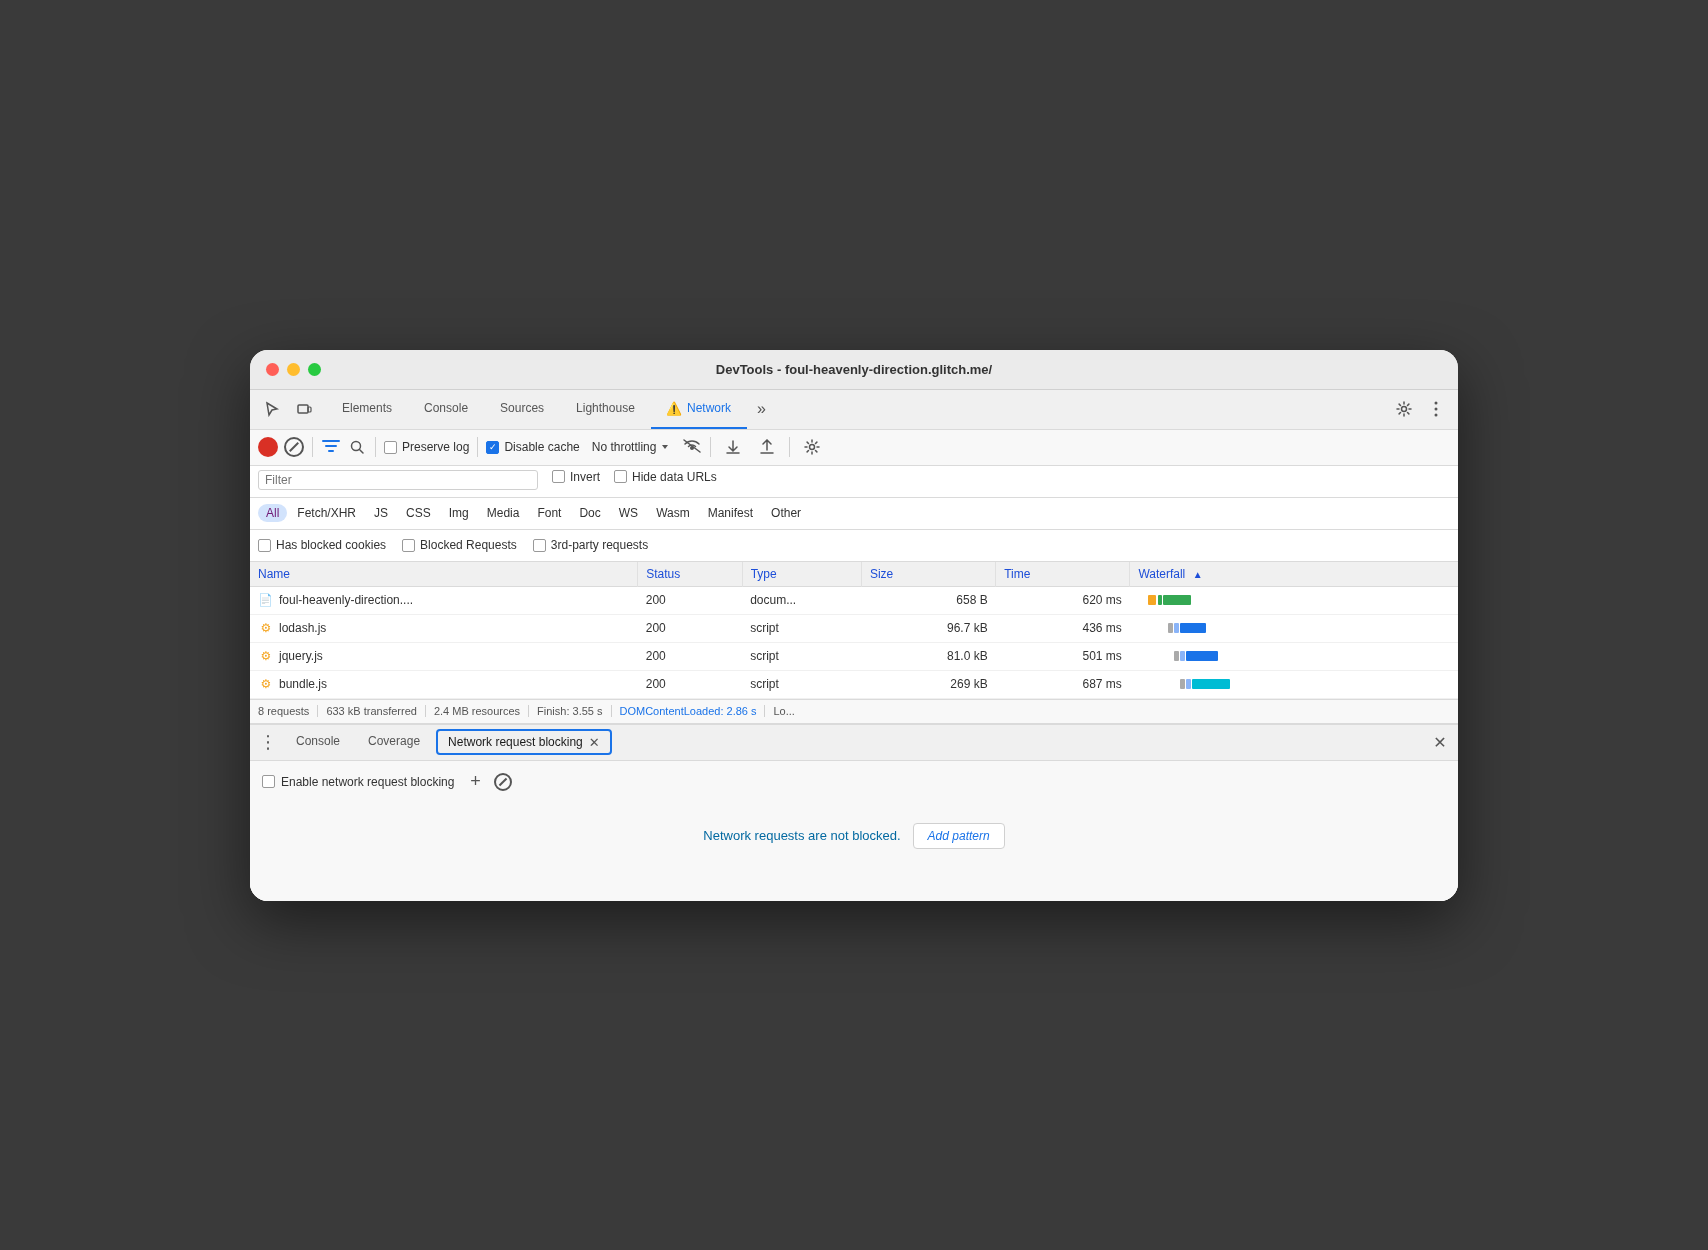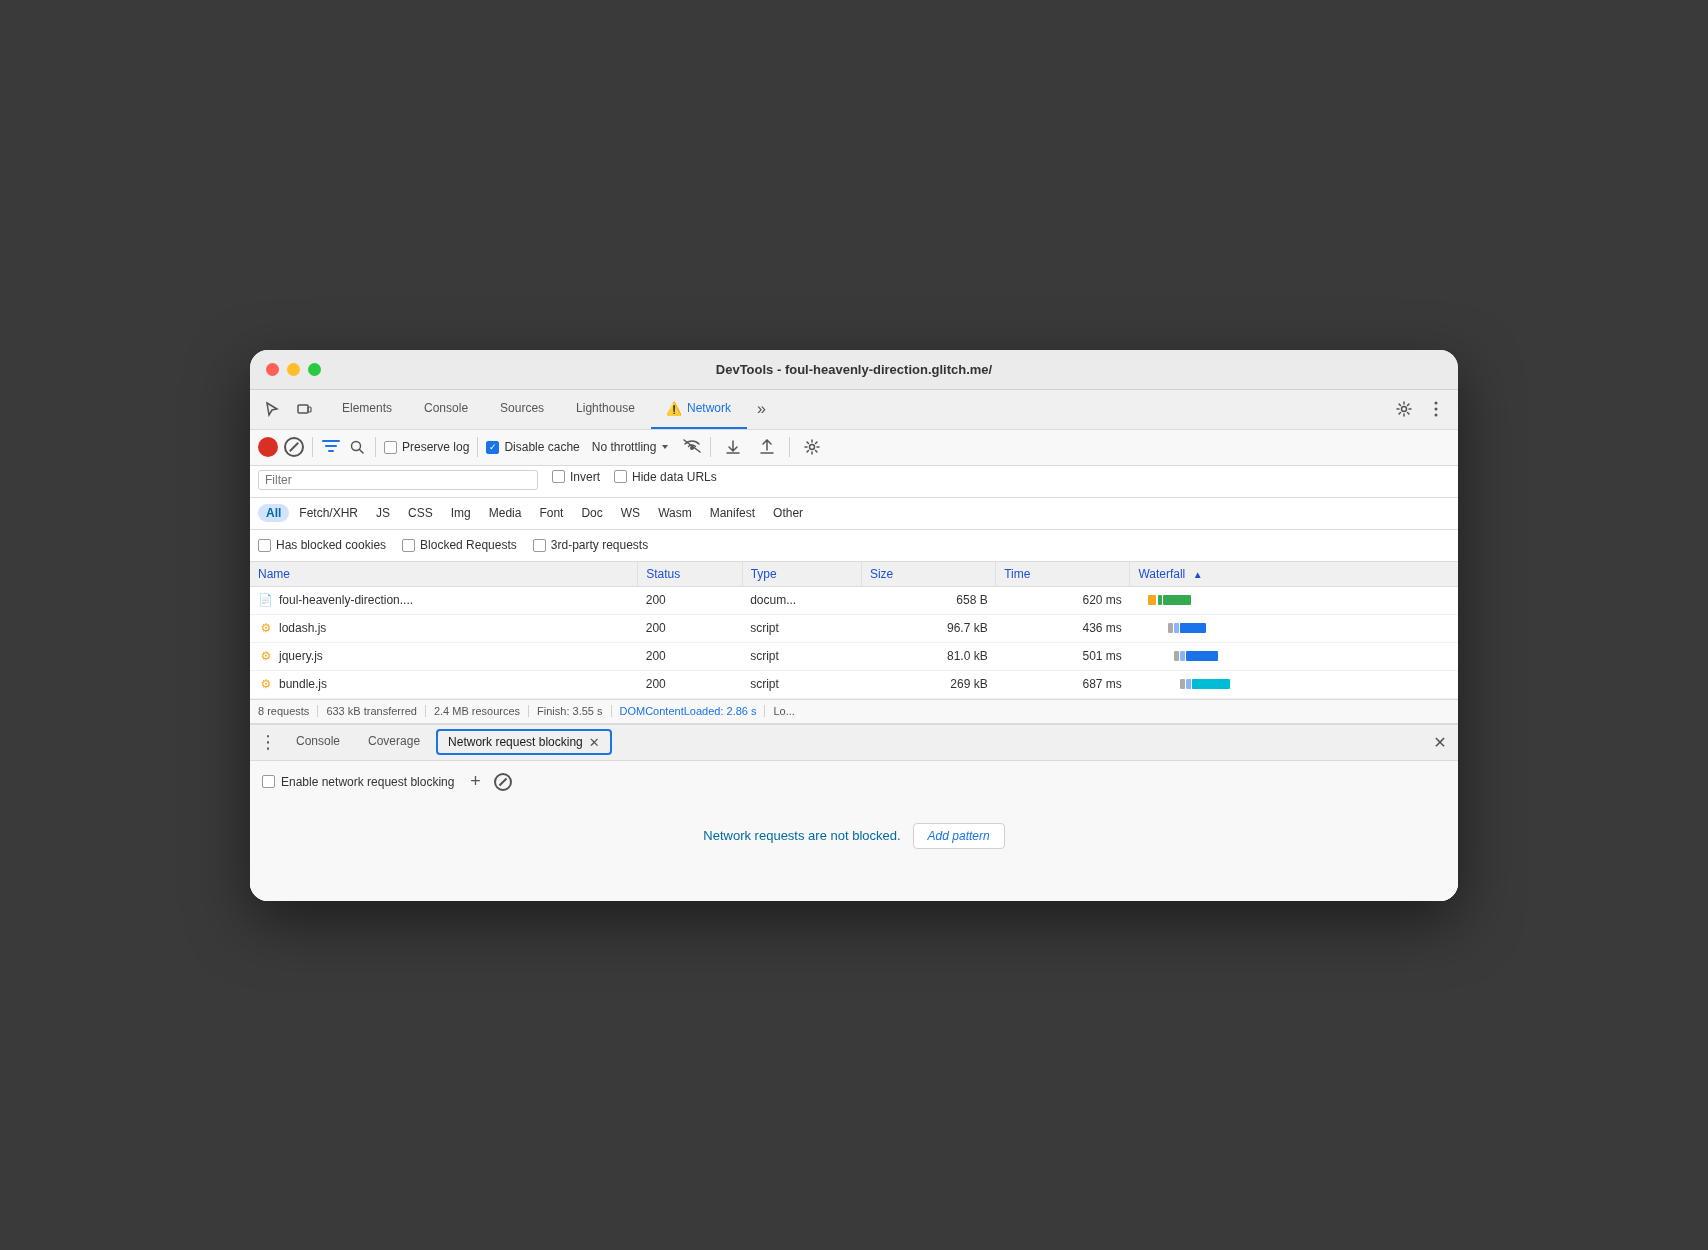--- a/index.html
+++ b/index.html
@@ -237,22 +237,22 @@
     .type-btn {
       padding: 2px 8px;
       font-size: 12px;
       border-radius: 10px;
       cursor: pointer;
       color: #333;
       white-space: nowrap;
     }
     .type-btn.active {
       background: #d2e3fc;
-      color: #0369a1;
-      font-weight: 700;
+      color: #701a75;
+      font-weight: 400;
     }
     
     .extra-filter-row {
       display: flex;
       align-items: center;
       padding: 4px 8px;
       border-bottom: 1px solid #dadada;
       background: #fff;
       gap: 16px;
       height: 32px;

